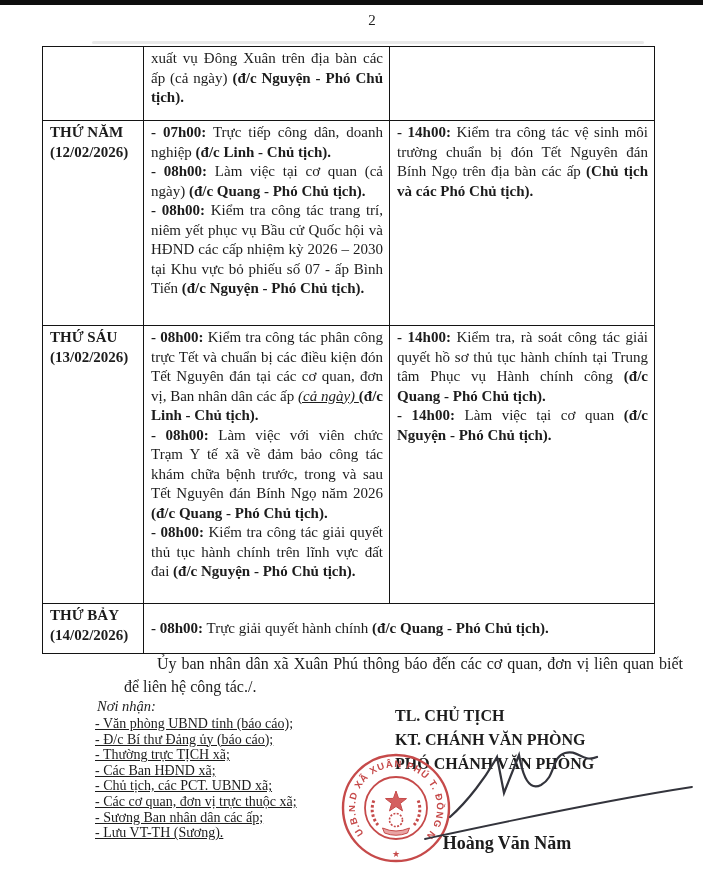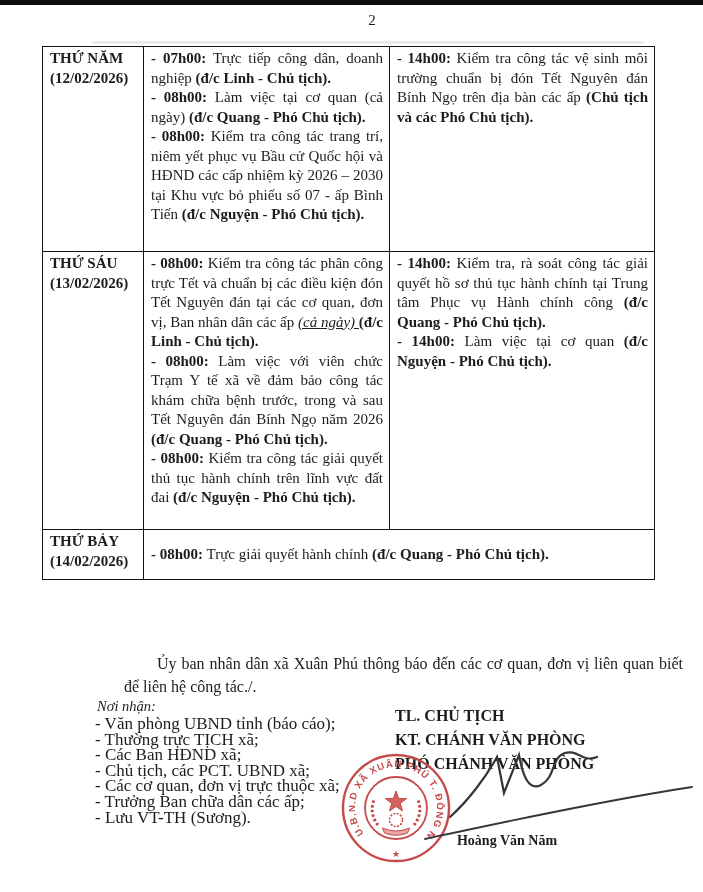--- a/index.html
+++ b/index.html
@@ -32,46 +32,53 @@
   .b{font-weight:bold;}
   .i{font-style:italic;text-decoration:underline;}
   .closing{
     position:absolute;left:93px;top:652px;width:559px;
     font-size:16px;line-height:23px;text-align:justify;text-indent:33px;margin-left:31px;
   }
   .recip-head{
     position:absolute;left:97px;top:698px;
     font-size:14.5px;font-weight:normal;font-style:italic;
   }
-  .recip-list{position:absolute;left:95px;top:716px;width:260px;font-size:17px;line-height:15.6px;}
+  .recip-list{position:absolute;left:95px;top:716px;width:260px;font-size:14px;line-height:15.6px;text-decoration:underline;}
   .sig-block{
     position:absolute;left:395px;top:704px;width:225px;text-align:left;
     font-weight:bold;font-size:16px;line-height:24px;
   }
   .sig-name{
     position:absolute;left:417px;top:833px;width:180px;text-align:center;
-    font-weight:bold;font-size:14px;
+    font-weight:bold;font-size:18px;
   }
   .stamp-svg{position:absolute;left:339px;top:752px;}
   .sign-svg{position:absolute;left:410px;top:745px;}
 </style>
 </head>
 <body>
 
 <div class="topbar"></div>
 <div class="pagenum">2</div>
 <div class="smudge"></div>
 
 <table class="schedule">
   <colgroup>
       <col class="c1">
       <col class="c2">
       <col class="c3">
     </colgroup>
   <tbody>
+      <tr class="r1">
+    <td class="day"></td>
+    <td>
+      <div class="entry"><span>xuất vụ Đông Xuân trên địa bàn các ấp (cả ngày) </span><span class="b">(đ/c Nguyện - Phó Chủ tịch).</span></div>
+    </td>
+    <td></td>
+  </tr>
   <tr class="r2">
     <td class="day">
       <div>THỨ NĂM</div>
       <div>(12/02/2026)</div>
     </td>
     <td>
       <div class="entry"><span class="b">- 07h00:</span><span> Trực tiếp công dân, doanh nghiệp </span><span class="b">(đ/c Linh - Chủ tịch).</span></div>
       <div class="entry"><span class="b">- 08h00:</span><span> Làm việc tại cơ quan (cả ngày) </span><span class="b">(đ/c Quang - Phó Chủ tịch).</span></div>
       <div class="entry"><span class="b">- 08h00:</span><span> Kiểm tra công tác trang trí, niêm yết phục vụ Bầu cử Quốc hội và HĐND các cấp nhiệm kỳ 2026 – 2030 tại Khu vực bỏ phiếu số 07 - ấp Bình Tiến </span><span class="b">(đ/c Nguyện - Phó Chủ tịch).</span></div>
     </td>
@@ -104,25 +111,26 @@
     </td>
   </tr>
 </tbody>
   </table>
 
 <div class="closing">Ủy ban nhân dân xã Xuân Phú thông báo đến các cơ quan, đơn vị liên quan biết để liên hệ công tác./.</div>
 
 <div class="recip-head">Nơi nhận:</div>
 <div class="recip-list">
   <div>- Văn phòng UBND tỉnh (báo cáo);</div>
+  <div>- Đ/c Bí thư Đảng ủy (báo cáo);</div>
   <div>- Thường trực TỊCH xã;</div>
   <div>- Các Ban HĐND xã;</div>
   <div>- Chủ tịch, các PCT. UBND xã;</div>
   <div>- Các cơ quan, đơn vị trực thuộc xã;</div>
-  <div>- Trưởng Ban chữa dân các ấp;</div>
+  <div>- Sương Ban nhân dân các ấp;</div>
   <div>- Lưu VT-TH (Sương).</div>
 </div>
 
 <div class="sig-block">
   <div>TL. CHỦ TỊCH</div>
   <div>KT. CHÁNH VĂN PHÒNG</div>
   <div>PHÓ CHÁNH VĂN PHÒNG</div>
 </div>
 
 <svg class="stamp-svg" width="114" height="114" viewBox="0 0 114 114">

